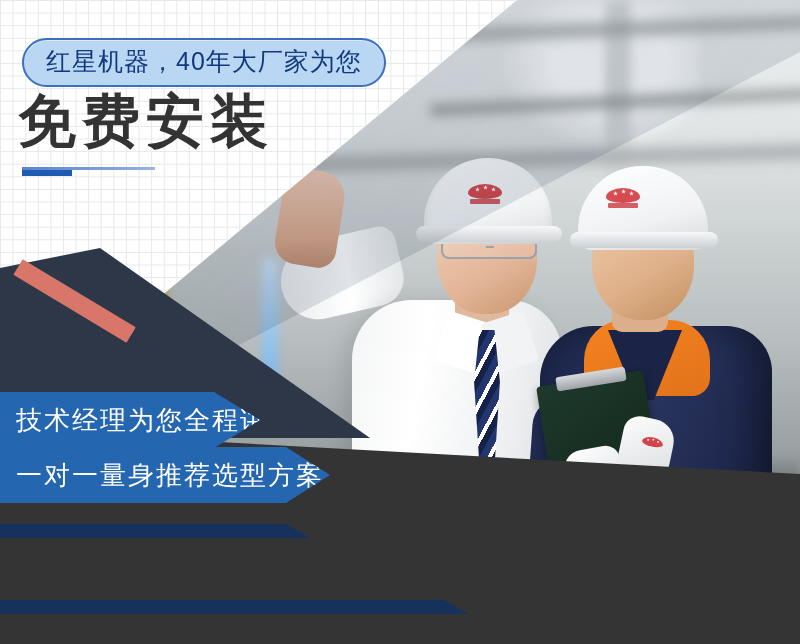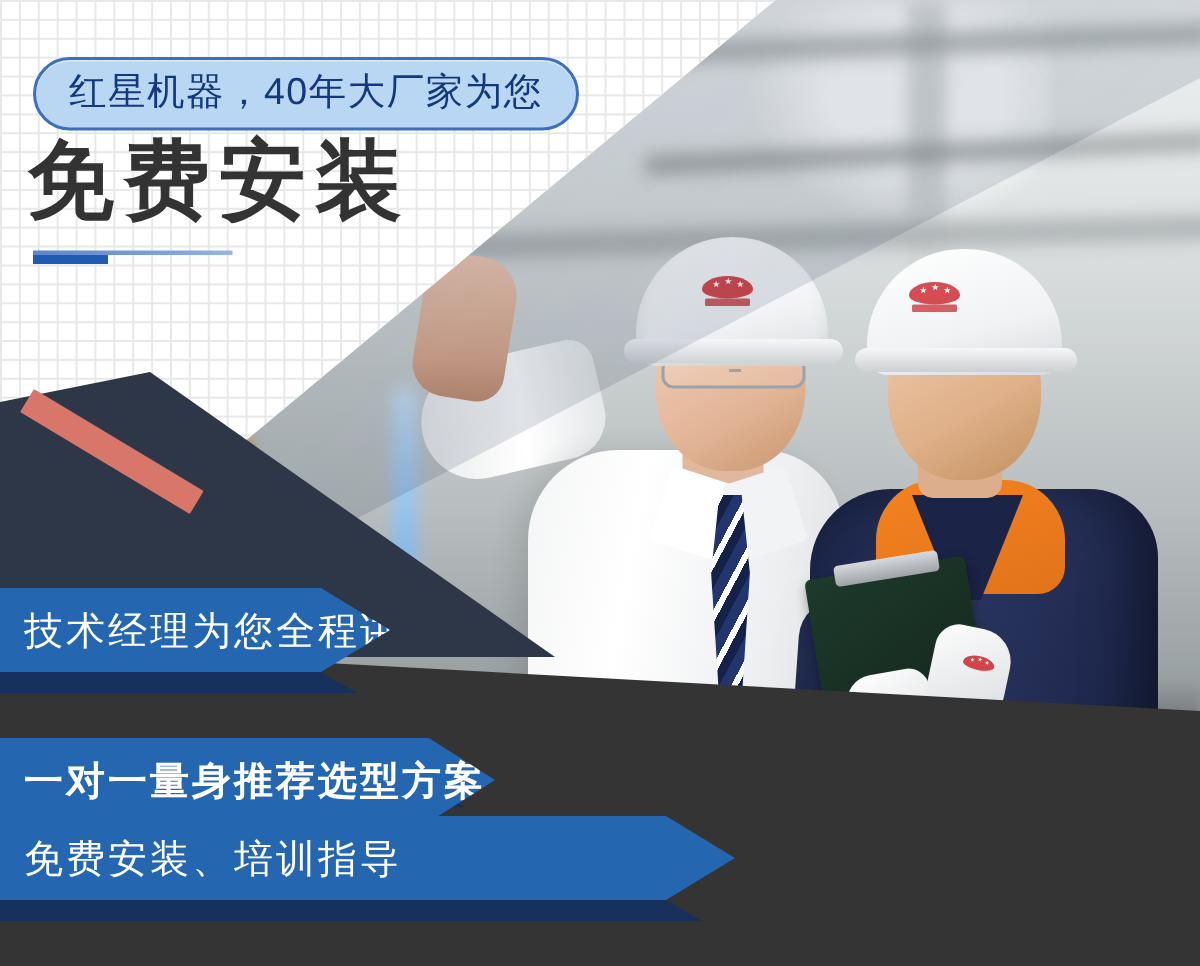--- a/index.html
+++ b/index.html
@@ -274,23 +274,22 @@
     font-size:26px;
     letter-spacing:2px;
     white-space:nowrap;
   }
   .feat span{padding-left:16px;display:block;}
   .feat.f1{
     left:0;top:392px;width:260px;
     clip-path:polygon(0 0,214px 0,260px 28px,214px 56px,0 56px);
   }
   .feat.f2{
-    left:0;top:492px;width:330px;
+    left:0;top:447px;width:330px;
     clip-path:polygon(0 0,286px 0,330px 28px,286px 56px,0 56px);
-    font-weight:bold;
   }
   .feat.f3{
     left:0;top:544px;width:490px;
     clip-path:polygon(0 0,444px 0,490px 28px,444px 56px,0 56px);
   }
   .feat-shadow{
     position:absolute;height:14px;background:#15335f;opacity:.95;
   }
   .fs1{left:0;top:448px;width:238px;clip-path:polygon(0 0,214px 0,238px 14px,0 14px);}
   .fs2{left:0;top:524px;width:310px;clip-path:polygon(0 0,286px 0,310px 14px,0 14px);}
@@ -386,17 +385,14 @@
   <div class="feat f1">
     <span>技术经理为您全程讲解</span>
   </div>
 
   <div class="feat-shadow fs2"></div>
   <div class="feat f2">
     <span>一对一量身推荐选型方案</span>
   </div>
 
   <div class="feat-shadow fs3"></div>
-  <div class="feat f3">
-    <span>免费安装、培训指导</span>
-  </div>
 
 </div>
 
 </body></html>

